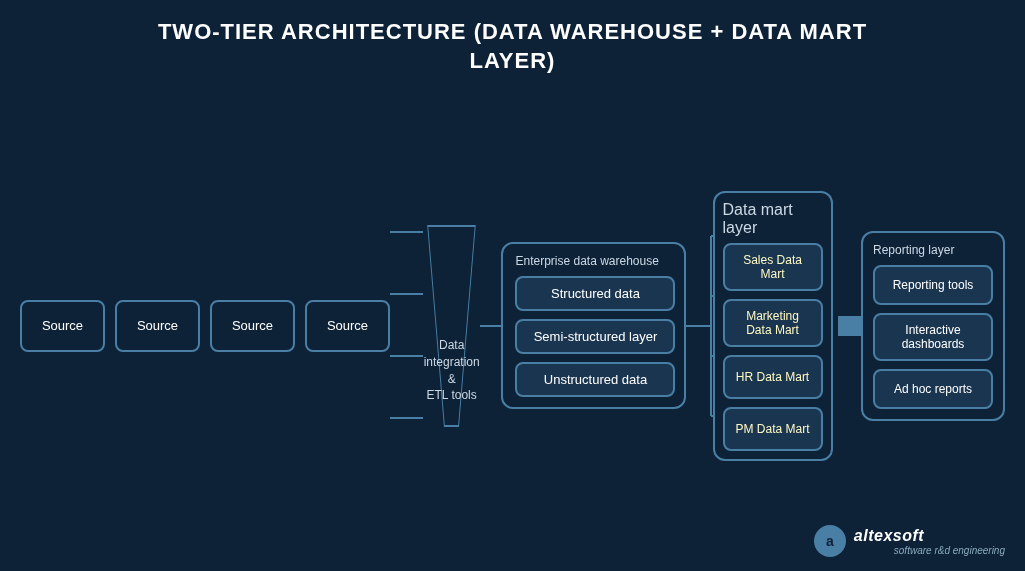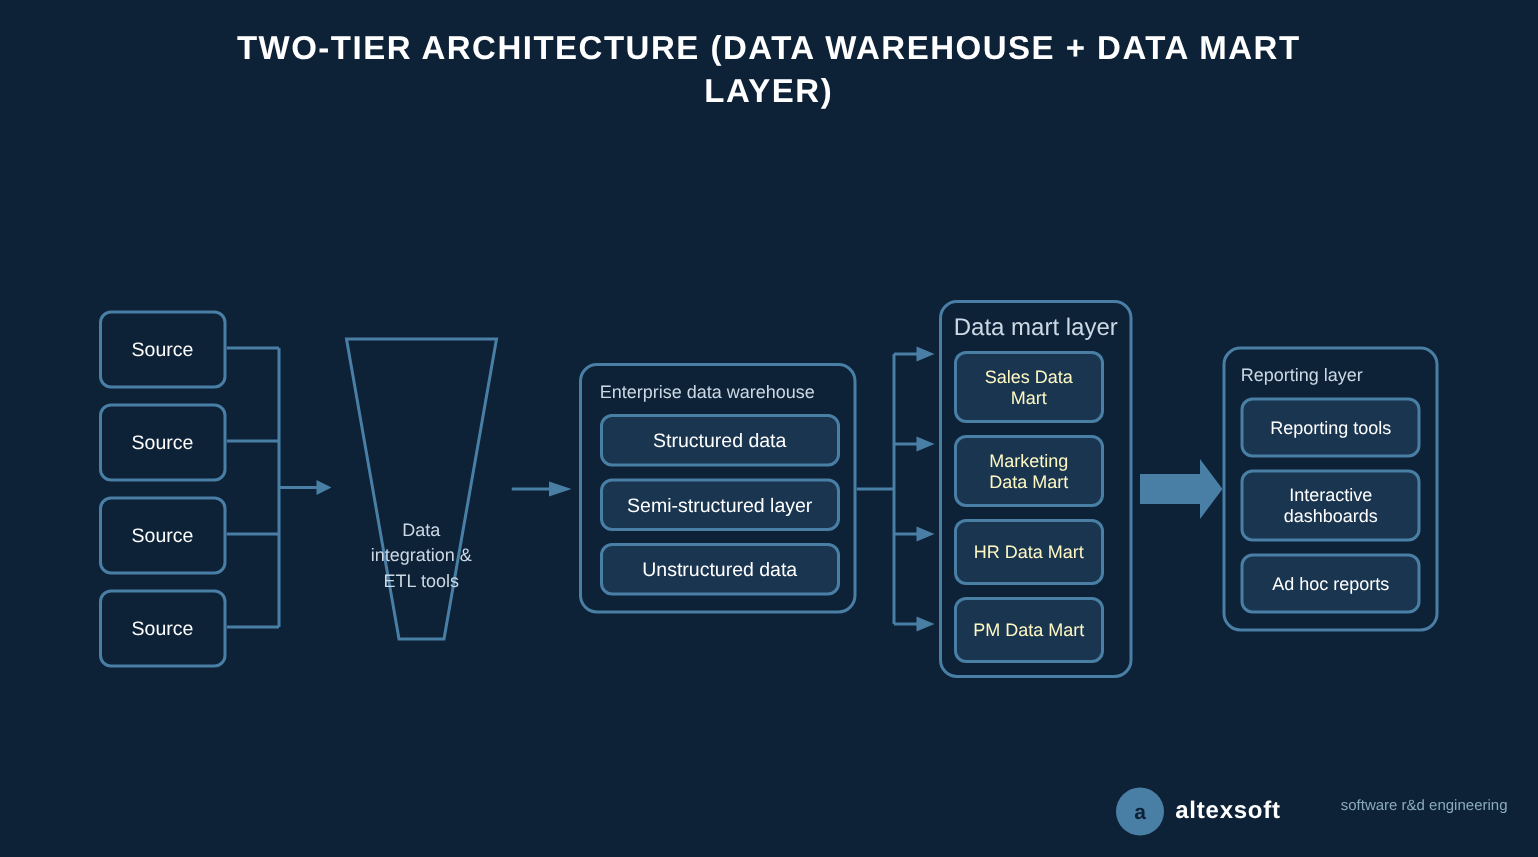--- a/index.html
+++ b/index.html
@@ -27,21 +27,21 @@
       align-items: center;
       justify-content: center;
       padding: 10px 20px 10px 20px;
       gap: 0px;
       height: calc(100% - 90px);
     }
 
     
     .source-column {
       display: flex;
-      flex-direction: column;
+      flex-direction: row;
       gap: 10px;
       align-items: center;
     }
 
     .source-box {
       background-color: #0d2137;
       border: 2px solid #4a7fa5;
       border-radius: 8px;
       width: 85px;
       height: 52px;
@@ -162,20 +162,22 @@
       display: flex;
       align-items: center;
       justify-content: center;
       font-size: 16px;
       font-weight: bold;
       color: #0d2137;
     }
 
     .logo-text {
       display: flex;
+      flex-direction: column;
+      font-style: italic;
     }
 
     .logo-name {
       font-size: 16px;
       font-weight: bold;
       color: #ffffff;
       letter-spacing: 0.5px;
     }
 
     .logo-sub {

